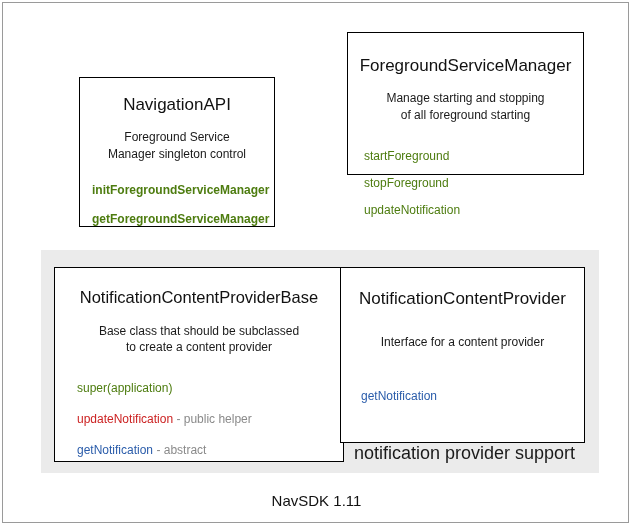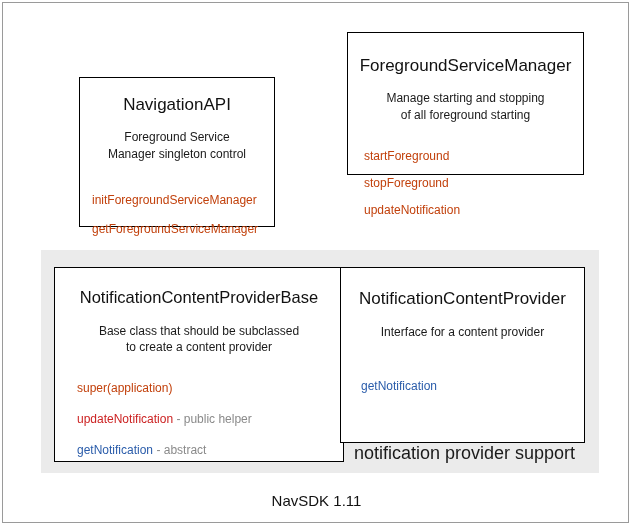--- a/index.html
+++ b/index.html
@@ -79,42 +79,42 @@
 
   .class-desc {
     text-align: center;
     font-size: 12px;
     color: #1a1a1a;
     line-height: 1.35;
   }
   .box-nav     .class-desc { margin-top: 14px; }
   .box-fgsm    .class-desc { margin-top: 14px; }
   .box-ncpbase .class-desc { margin-top: 15px; }
-  .box-ncp     .class-desc { margin-top: 15px; }
+  .box-ncp     .class-desc { margin-top: 25px; }
 
   .member-list {
     list-style: none;
     margin: 0;
     padding: 0;
   }
-  .box-nav     .member-list { margin-top: 32px; padding-left: 12px; }
+  .box-nav     .member-list { margin-top: 22px; padding-left: 12px; font-weight: bold; }
   .box-fgsm    .member-list { margin-top: 27px; padding-left: 16px; }
   .box-ncpbase .member-list { margin-top: 27px; padding-left: 22px; }
   .box-ncp     .member-list { margin-top: 39px; padding-left: 20px; }
 
   .member-item {
     font-size: 12px;
     line-height: 1;
     margin-bottom: 15px;
     white-space: nowrap;
   }
   .box-nav .member-item { margin-bottom: 17px; }
   .box-ncpbase .member-item { margin-bottom: 19px; }
 
-  .m-green { color: #c2410c; }
+  .m-green { color: #4d7c0f; }
   .m-red   { color: #cc2222; }
   .m-blue  { color: #2a5caa; }
   .m-note  { color: #8a8a8a; }
 
   .footer-label {
     position: absolute;
     left: 0;
     right: 0;
     top: 492px;
     text-align: center;

